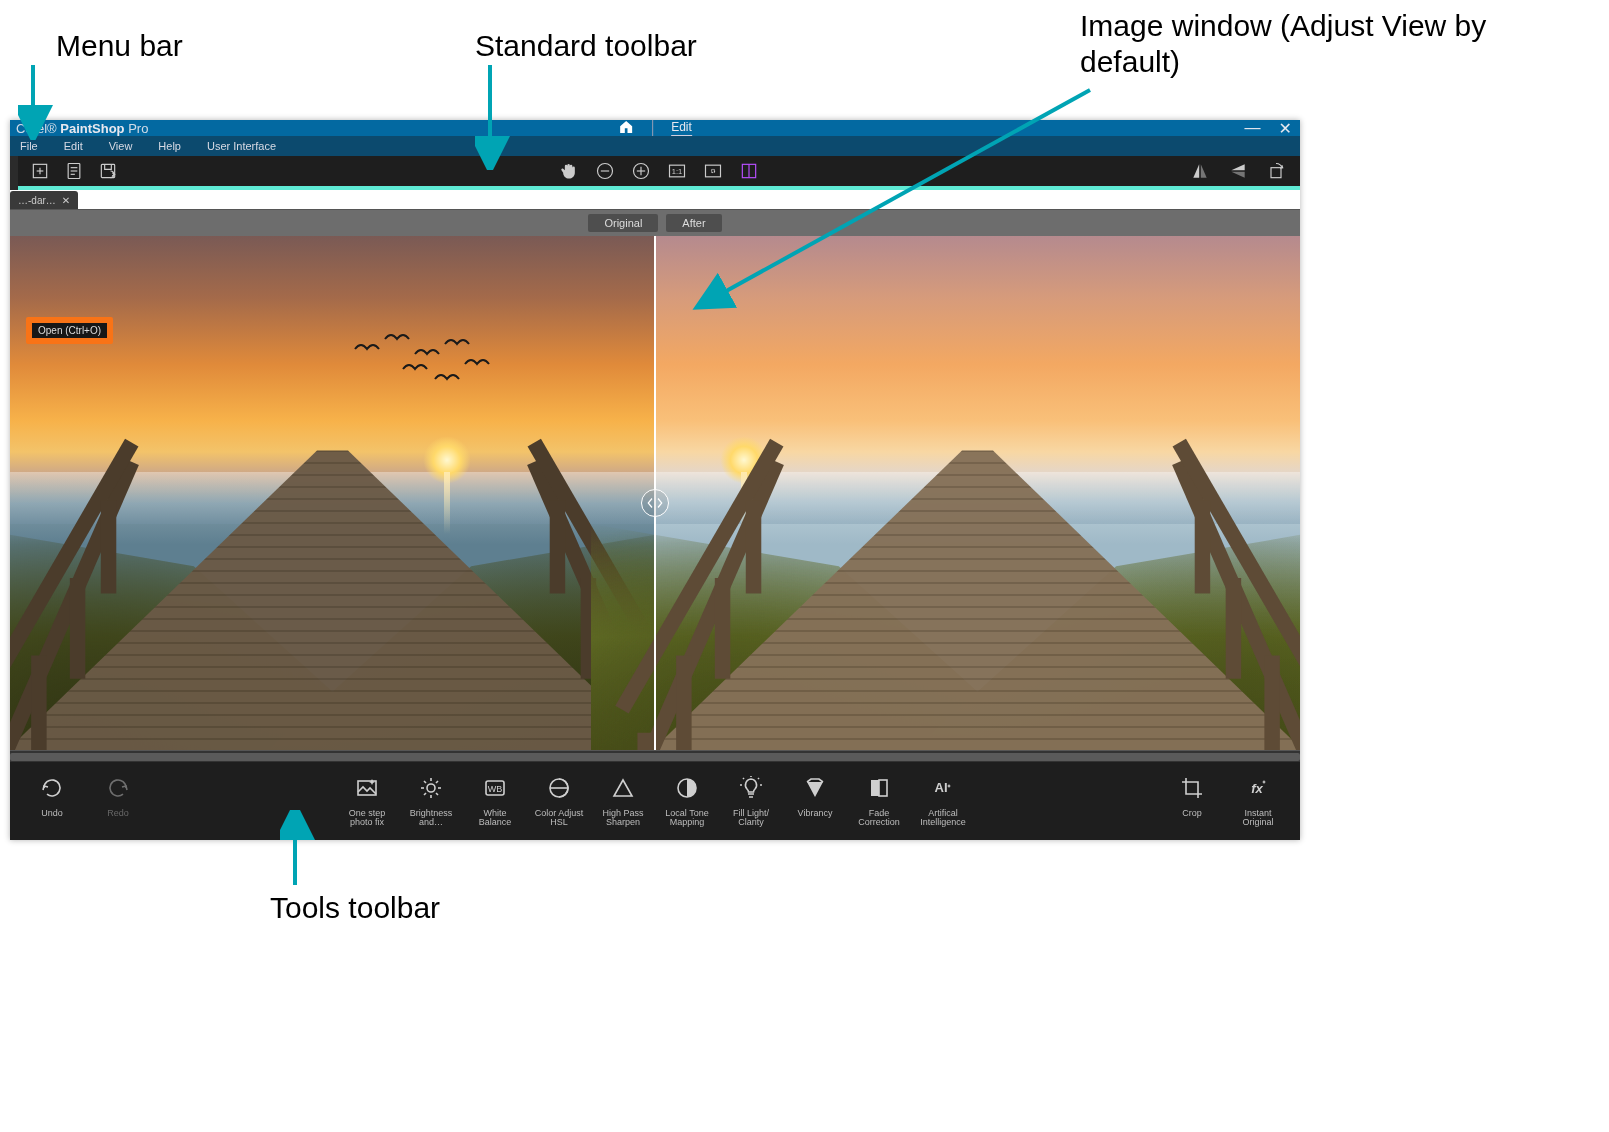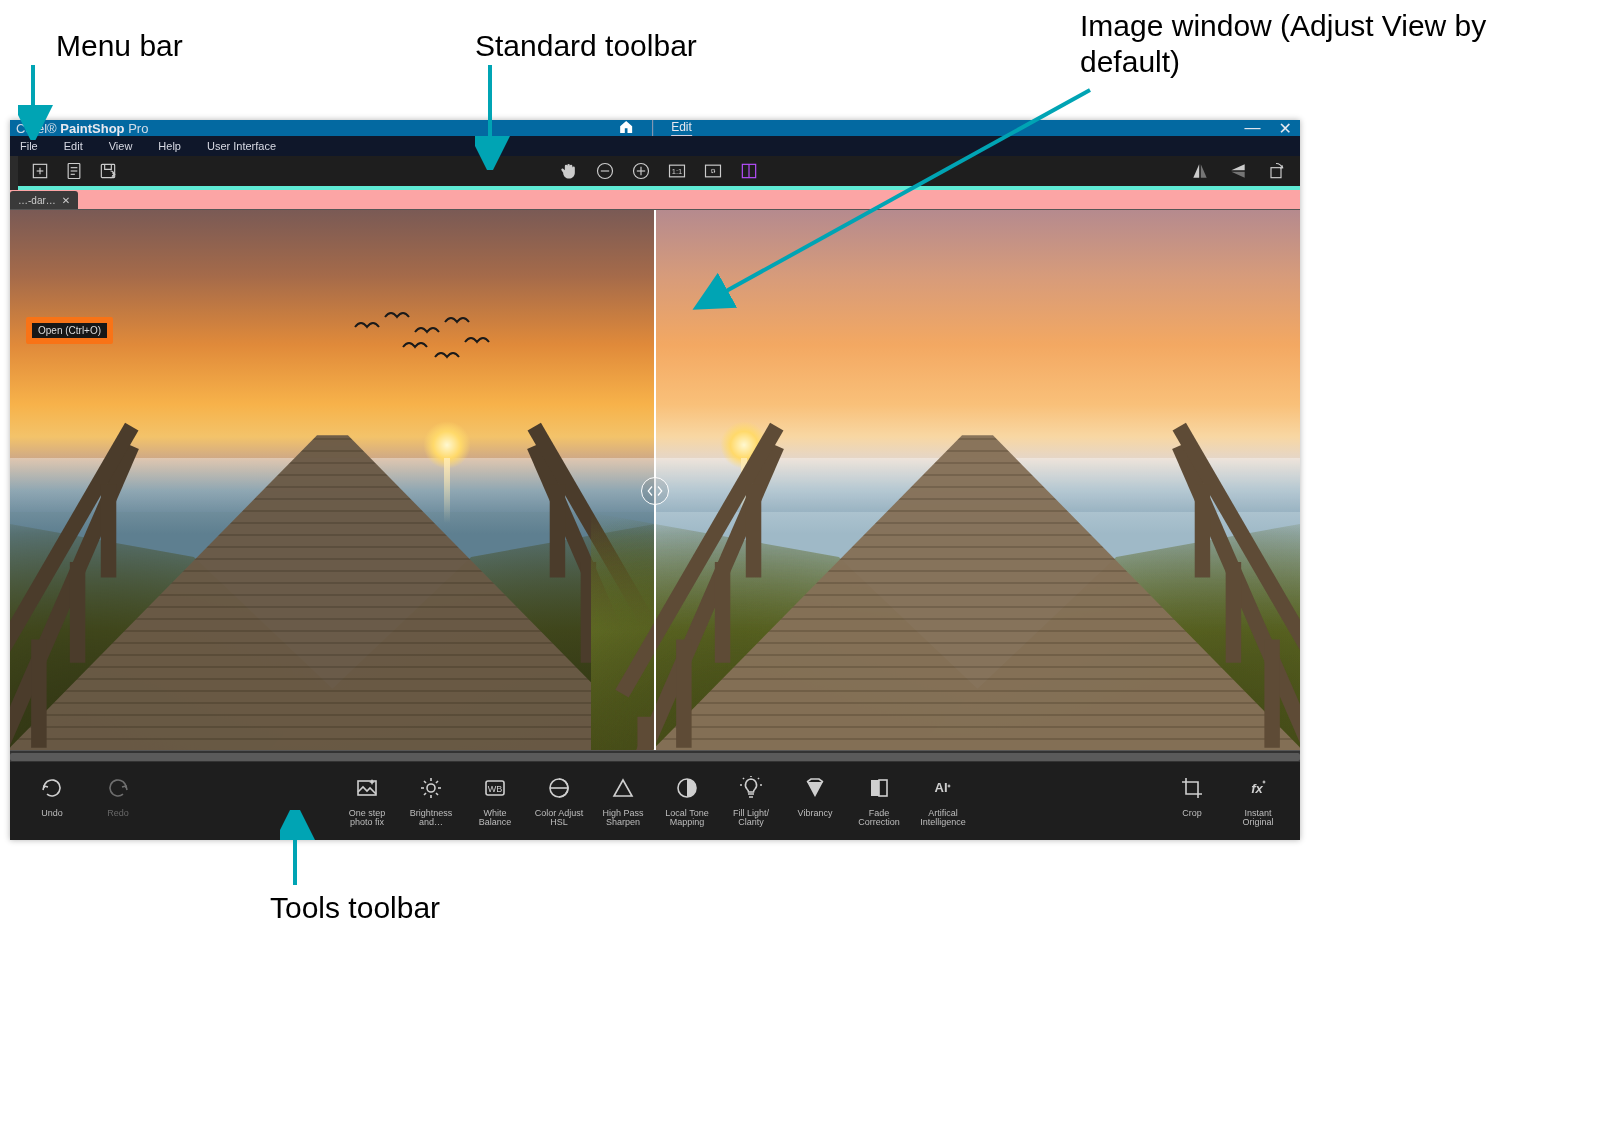--- a/index.html
+++ b/index.html
@@ -49,21 +49,21 @@
     position: absolute; left: 50%; transform: translateX(-50%);
     display: flex; align-items: center; gap: 18px; color: #e8e8ef;
   }
   .titlebar .tabs-center .home-ic svg { width:16px; height:16px; fill:#fff; }
   .titlebar .tabs-center .sep { width:1px; height:16px; background:#9a9fb5; }
   .titlebar .tabs-center .edit-tab { font-size:12px; border-bottom:1px solid #cfcfe0; padding-bottom:1px; }
   .win-controls { position:absolute; right:8px; display:flex; gap:18px; }
   .win-controls span { color:#e8e8ef; font-size:16px; cursor:pointer; }
   
   .menubar {
-    background: #0f172a;
+    background: #0c4a6e;
     height: 20px;
     display:flex; align-items:center; gap:26px;
     padding: 0 10px;
     color:#d8dae4; font-size:11px;
   }
   .menubar span { cursor:pointer; }
   
   .std-toolbar {
     background:#1e1e1e;
     height: 34px;
@@ -77,21 +77,21 @@
     position:absolute; left:50%; transform:translateX(-50%);
     display:flex; gap:12px; align-items:center;
   }
   .std-toolbar .right-grp { margin-left:auto; display:flex; gap:14px; padding:0 12px; }
   .ic-btn { width:24px; height:24px; display:flex; align-items:center; justify-content:center; cursor:pointer; }
   .ic-btn svg { width:20px; height:20px; stroke:#ccc; fill:none; stroke-width:1.4; }
   .ic-btn.active svg { stroke:#b84fff; }
   .ic-btn.fill svg { fill:#ccc; stroke:none; }
   
   .doc-tabs {
-    background:#fca5a5; height:20px; display:flex; align-items:flex-end;
+    background:#ffffff; height:20px; display:flex; align-items:flex-end;
     border-bottom:1px solid #555;
   }
   .doc-tab {
     background:#3a3a3a; color:#ccc; font-size:10px; padding:2px 8px;
     display:flex; align-items:center; gap:6px; height:18px;
     border-top-left-radius:3px; border-top-right-radius:3px;
   }
   .doc-tab .x { cursor:pointer; }
   .tooltip-bubble {
     position:absolute; background:#171717; color:#ddd; font-size:10px;
@@ -361,20 +361,24 @@
   <div class="doc-tabs">
     <div class="doc-tab">
       <span>…-dar…</span>
       <span class="x">✕</span>
     </div>
   </div>
 
   <div class="tooltip-bubble">Open (Ctrl+O)</div>
 
   <div class="canvas-area">
+    <div class="split-labels">
+      <div class="lab">Original</div>
+      <div class="lab">After</div>
+    </div>
     <div class="image-window">
 
       <div class="half left">
         <div class="sky"></div>
         <div class="water"></div>
         <div class="sun"></div>
           <div class="sunstreak"></div>
         <div class="grass l"></div>
           <div class="grass r"></div>
         <div class="boardwalk">

